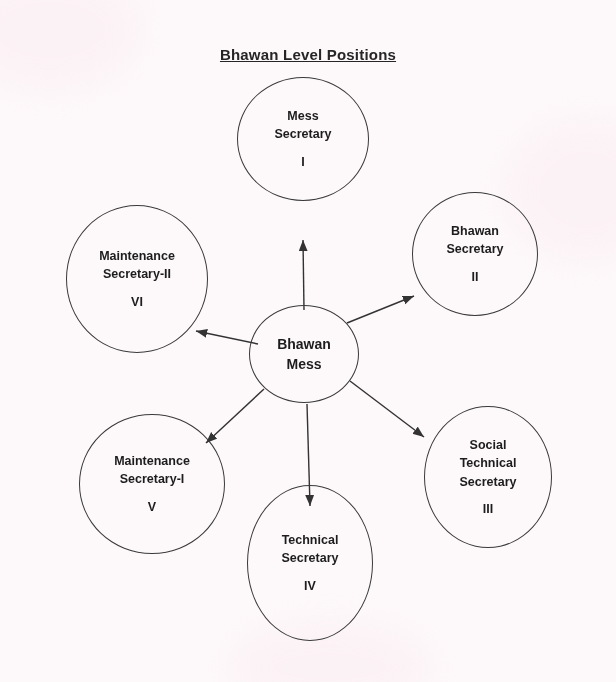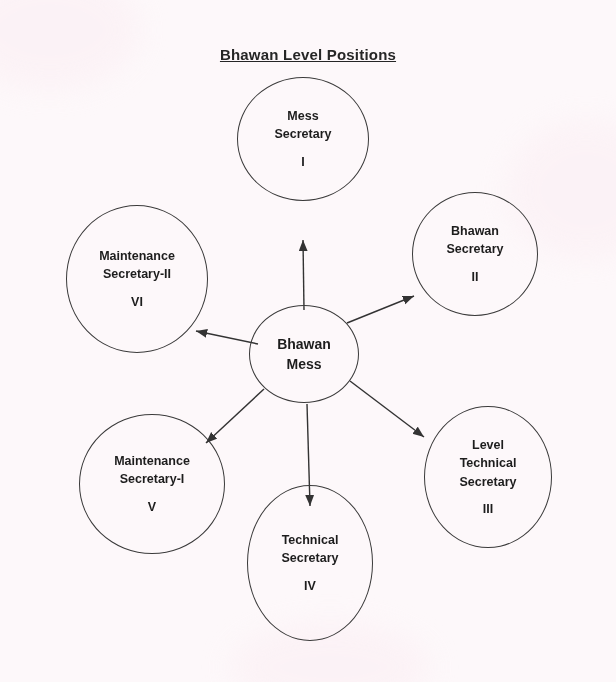--- a/index.html
+++ b/index.html
@@ -110,21 +110,21 @@
     <span class="roman">I</span>
   </div>
 
   <div class="node" style="left:412px; top:192px; width:126px; height:124px;">
     <span class="ln">Bhawan</span>
     <span class="ln">Secretary</span>
     <span class="roman">II</span>
   </div>
 
   <div class="node" style="left:424px; top:406px; width:128px; height:142px;">
-    <span class="ln">Level</span>
+    <span class="ln">Social</span>
     <span class="ln">Technical</span>
     <span class="ln">Secretary</span>
     <span class="roman">III</span>
   </div>
 
   <div class="node" style="left:247px; top:485px; width:126px; height:156px;">
     <span class="ln">Technical</span>
     <span class="ln">Secretary</span>
     <span class="roman">IV</span>
   </div>

